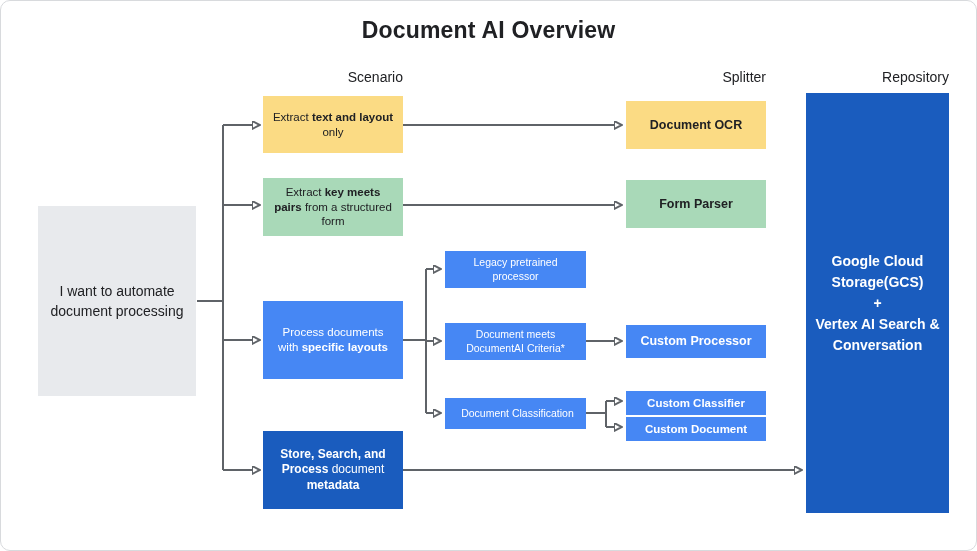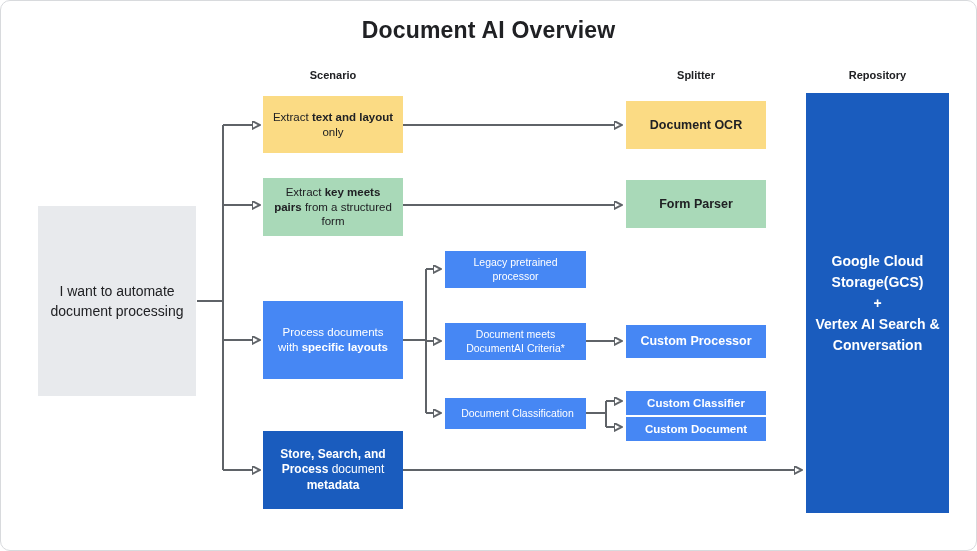--- a/index.html
+++ b/index.html
@@ -1,19 +1,19 @@
 <!DOCTYPE html>
 <html style="--yellow: #fbdb84; --green: #a9d9b8; --blue: #4687f4; --darkblue: #1a5cbe; --gray: #e8eaed; --arrow: #5f6368; --text_dark: #202124;"><head>
 <meta charset="utf-8">
 <style>
   html,body{margin:0;padding:0;background:#fff;}
   body{font-family:"Liberation Sans","DejaVu Sans",sans-serif;color:var(--text_dark,#202124);}
   .canvas{position:relative;width:975px;height:549px;background:#fff;border:1px solid #d8dadd;border-radius:10px;overflow:hidden;}
   .title{position:absolute;top:16px;left:0;width:100%;text-align:center;font-size:23px;font-weight:600;letter-spacing:.2px;}
-  .col-header{position:absolute;top:68px;text-align:center;font-size:11px;font-weight:700;}
+  .col-header{position:absolute;top:68px;text-align:right;font-size:14px;font-weight:400;}
   .arrows{position:absolute;top:0;left:0;width:100%;height:100%;pointer-events:none;}
   .arrows path{stroke:var(--arrow,#5f6368);stroke-width:2;fill:none;}
   .box{position:absolute;display:flex;align-items:center;justify-content:center;text-align:center;box-sizing:border-box;padding:4px 8px;line-height:1.3;}
   .b{font-weight:700;}
   .start-box{background:var(--gray,#e8eaed);font-size:14px;line-height:1.45;}
   .yellow{background:var(--yellow,#fbdb84);}
   .green{background:var(--green,#a9d9b8);}
   .blue{background:var(--blue,#4687f4);color:#fff;}
   .darkblue{background:var(--darkblue,#1a5cbe);color:#fff;}
   .scenario-text{font-size:11.5px;}

